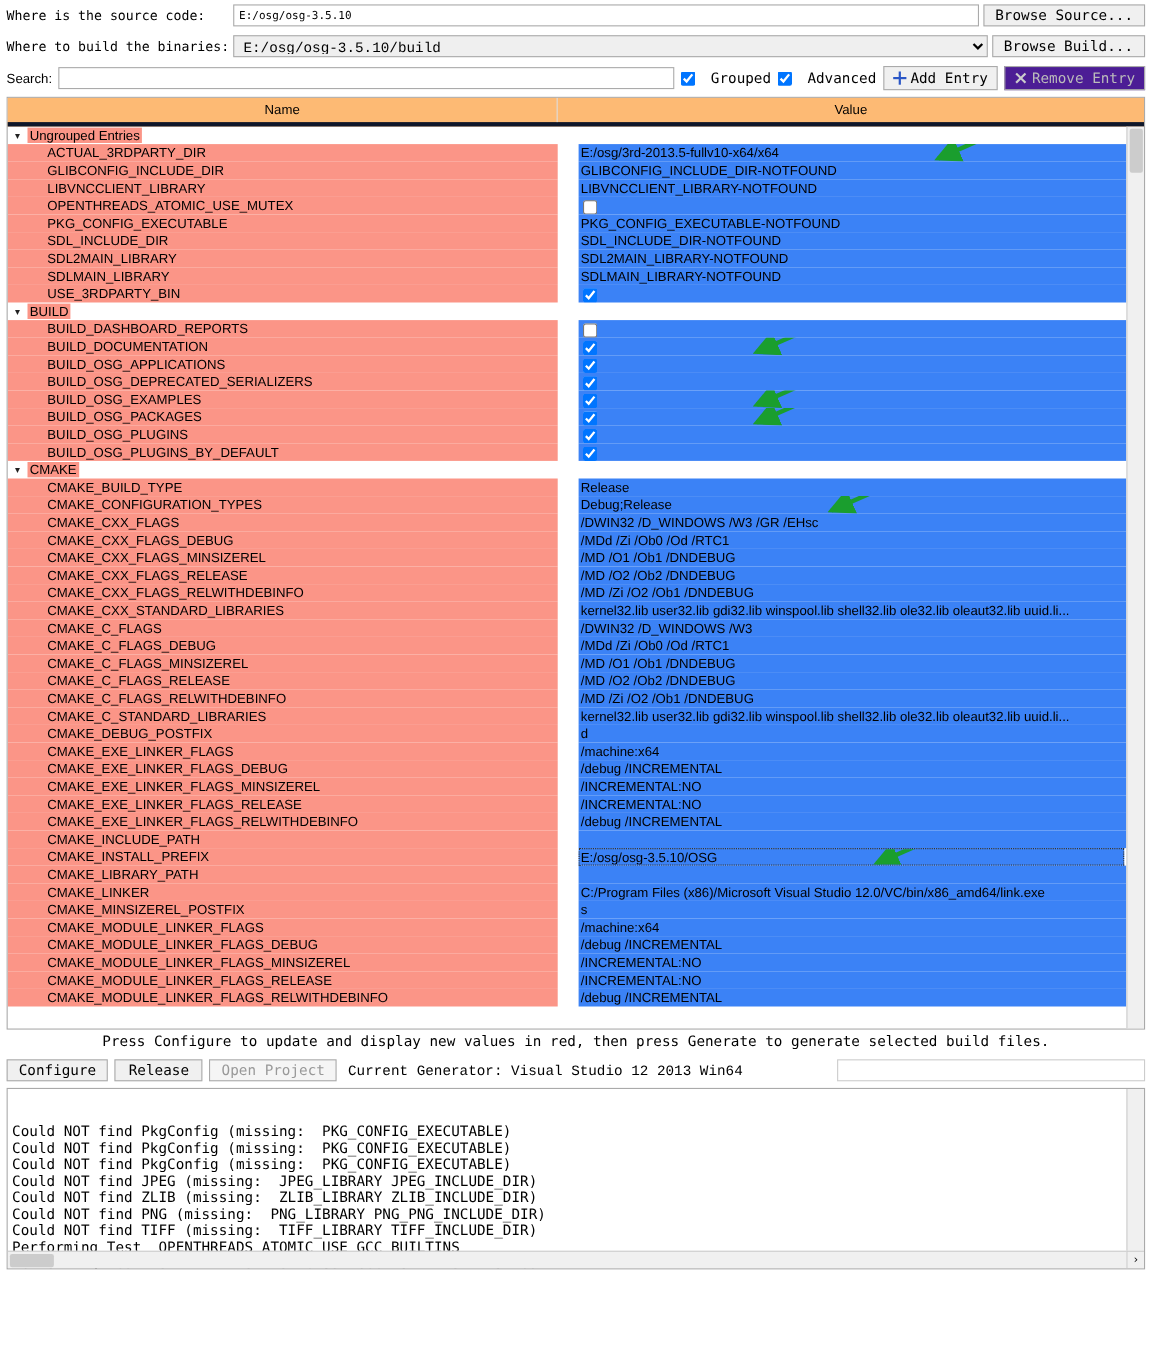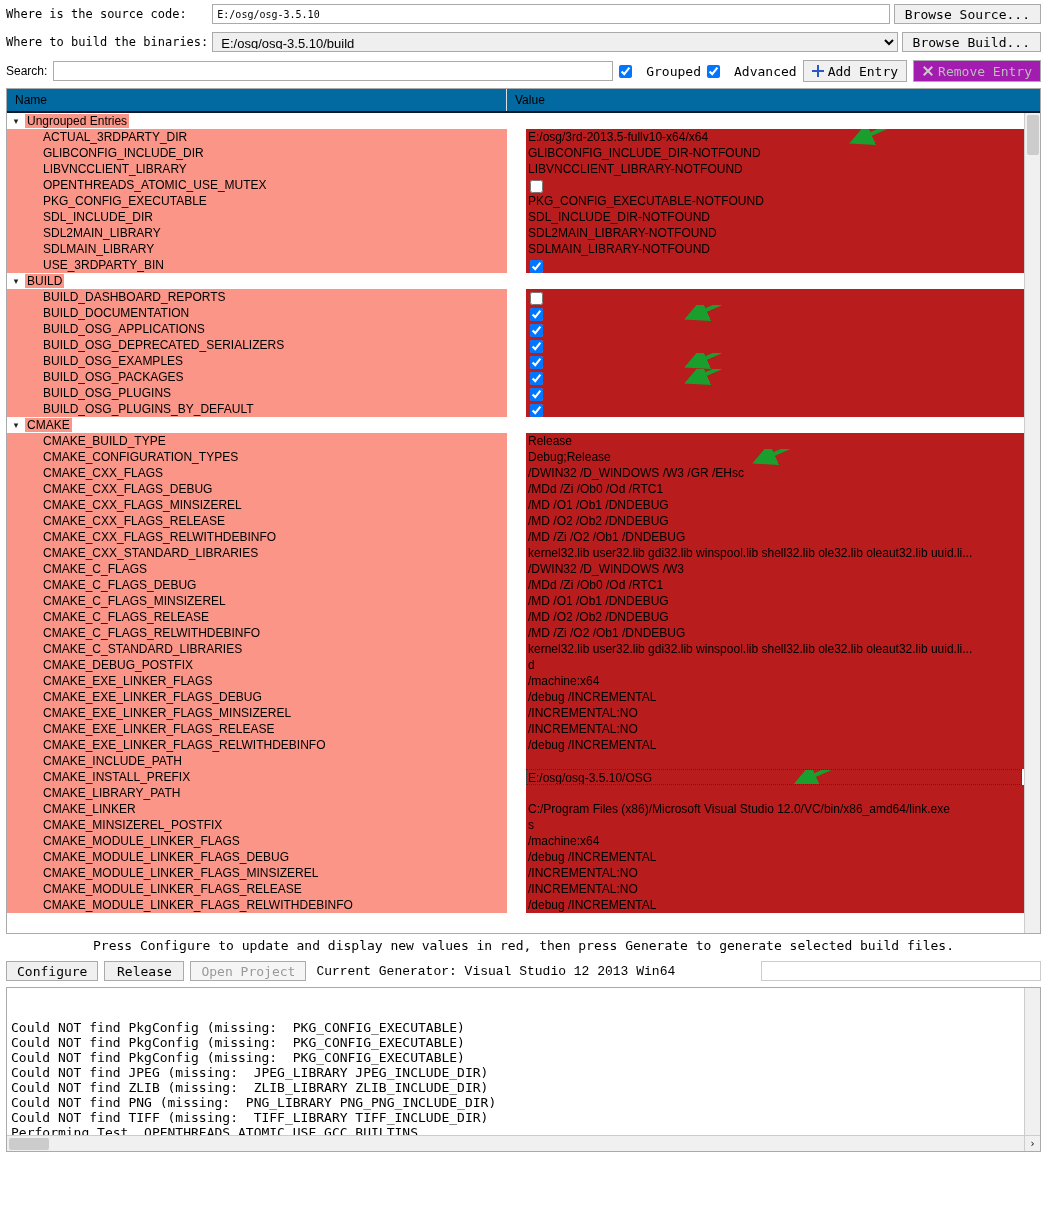--- a/index.html
+++ b/index.html
@@ -25,21 +25,21 @@
       border: 1px solid #aaa;
       padding: 2px 4px;
       font-family: "SimSun", monospace;
       font-size: 10px;
       height: 20px;
     }
     .top-row select.combo {
       flex: 1;
       border: 1px solid #aaa;
       padding: 2px 4px;
-      font-family: Liberation Sans, sans-serif;
+      font-family: Liberation Mono, monospace;
       font-size: 13px;
       height: 20px;
     }
     .btn {
       background: #f0f0f0;
       border: 1px solid #aaa;
       padding: 2px 10px;
       cursor: pointer;
       font-family: "SimSun", monospace;
       font-size: 13px;
@@ -79,21 +79,21 @@
       border: 1px solid #aaa;
       padding: 2px 8px;
       height: 22px;
       display: flex;
       align-items: center;
       gap: 4px;
       cursor: pointer;
       font-family: "SimSun", monospace;
       font-size: 13px;
     }
-    .toolbar-btn:disabled { color: #bbb; background: #a21caf; cursor: default;}
+    .toolbar-btn:disabled { color: #bbb; background: #4c1d95; cursor: default;}
     .plus-icon {
       width: 12px; height: 12px;
       position: relative;
       display: inline-block;
     }
     .plus-icon::before, .plus-icon::after {
       content: "";
       position: absolute;
       background: #2a56c6;
     }
@@ -112,23 +112,24 @@
     }
     .x-icon::before { transform: rotate(45deg); }
     .x-icon::after { transform: rotate(-45deg); }
     .grid-wrapper {
       border: 1px solid #aaa;
       margin: 2px 6px 0 6px;
       position: relative;
     }
     .grid-header {
       display: flex;
-      background: #0369a1;
-      border-bottom: 2px solid #0f172a;
+      background: #fdba74;
+      border-bottom: 4px solid #0f172a;
       font-family: Arial, sans-serif;
+      text-align: center;
     }
     .grid-header .col {
       padding: 4px 8px;
       font-size: 12px;
     }
     .col-name { width: 500px; border-right: 1px solid #ddd; }
     .col-value { flex: 1; }
     .grid-body {
       height: 820px;
       overflow: hidden;
@@ -179,21 +180,21 @@
     }
     .entry-row .n {
       background: #fb9587;
       padding-left: 36px;
       width: 500px;
       white-space: nowrap;
       overflow: hidden;
       text-overflow: ellipsis;
     }
     .entry-row .v {
-      background: #b91c1c;
+      background: #3b82f6;
       flex: 1;
       padding-left: 2px;
       white-space: nowrap;
       overflow: hidden;
       text-overflow: ellipsis;
       position: relative;
     }
     .entry-row .v input[type="checkbox"] {
       vertical-align: middle;
       margin: 1px 0 0 2px;

